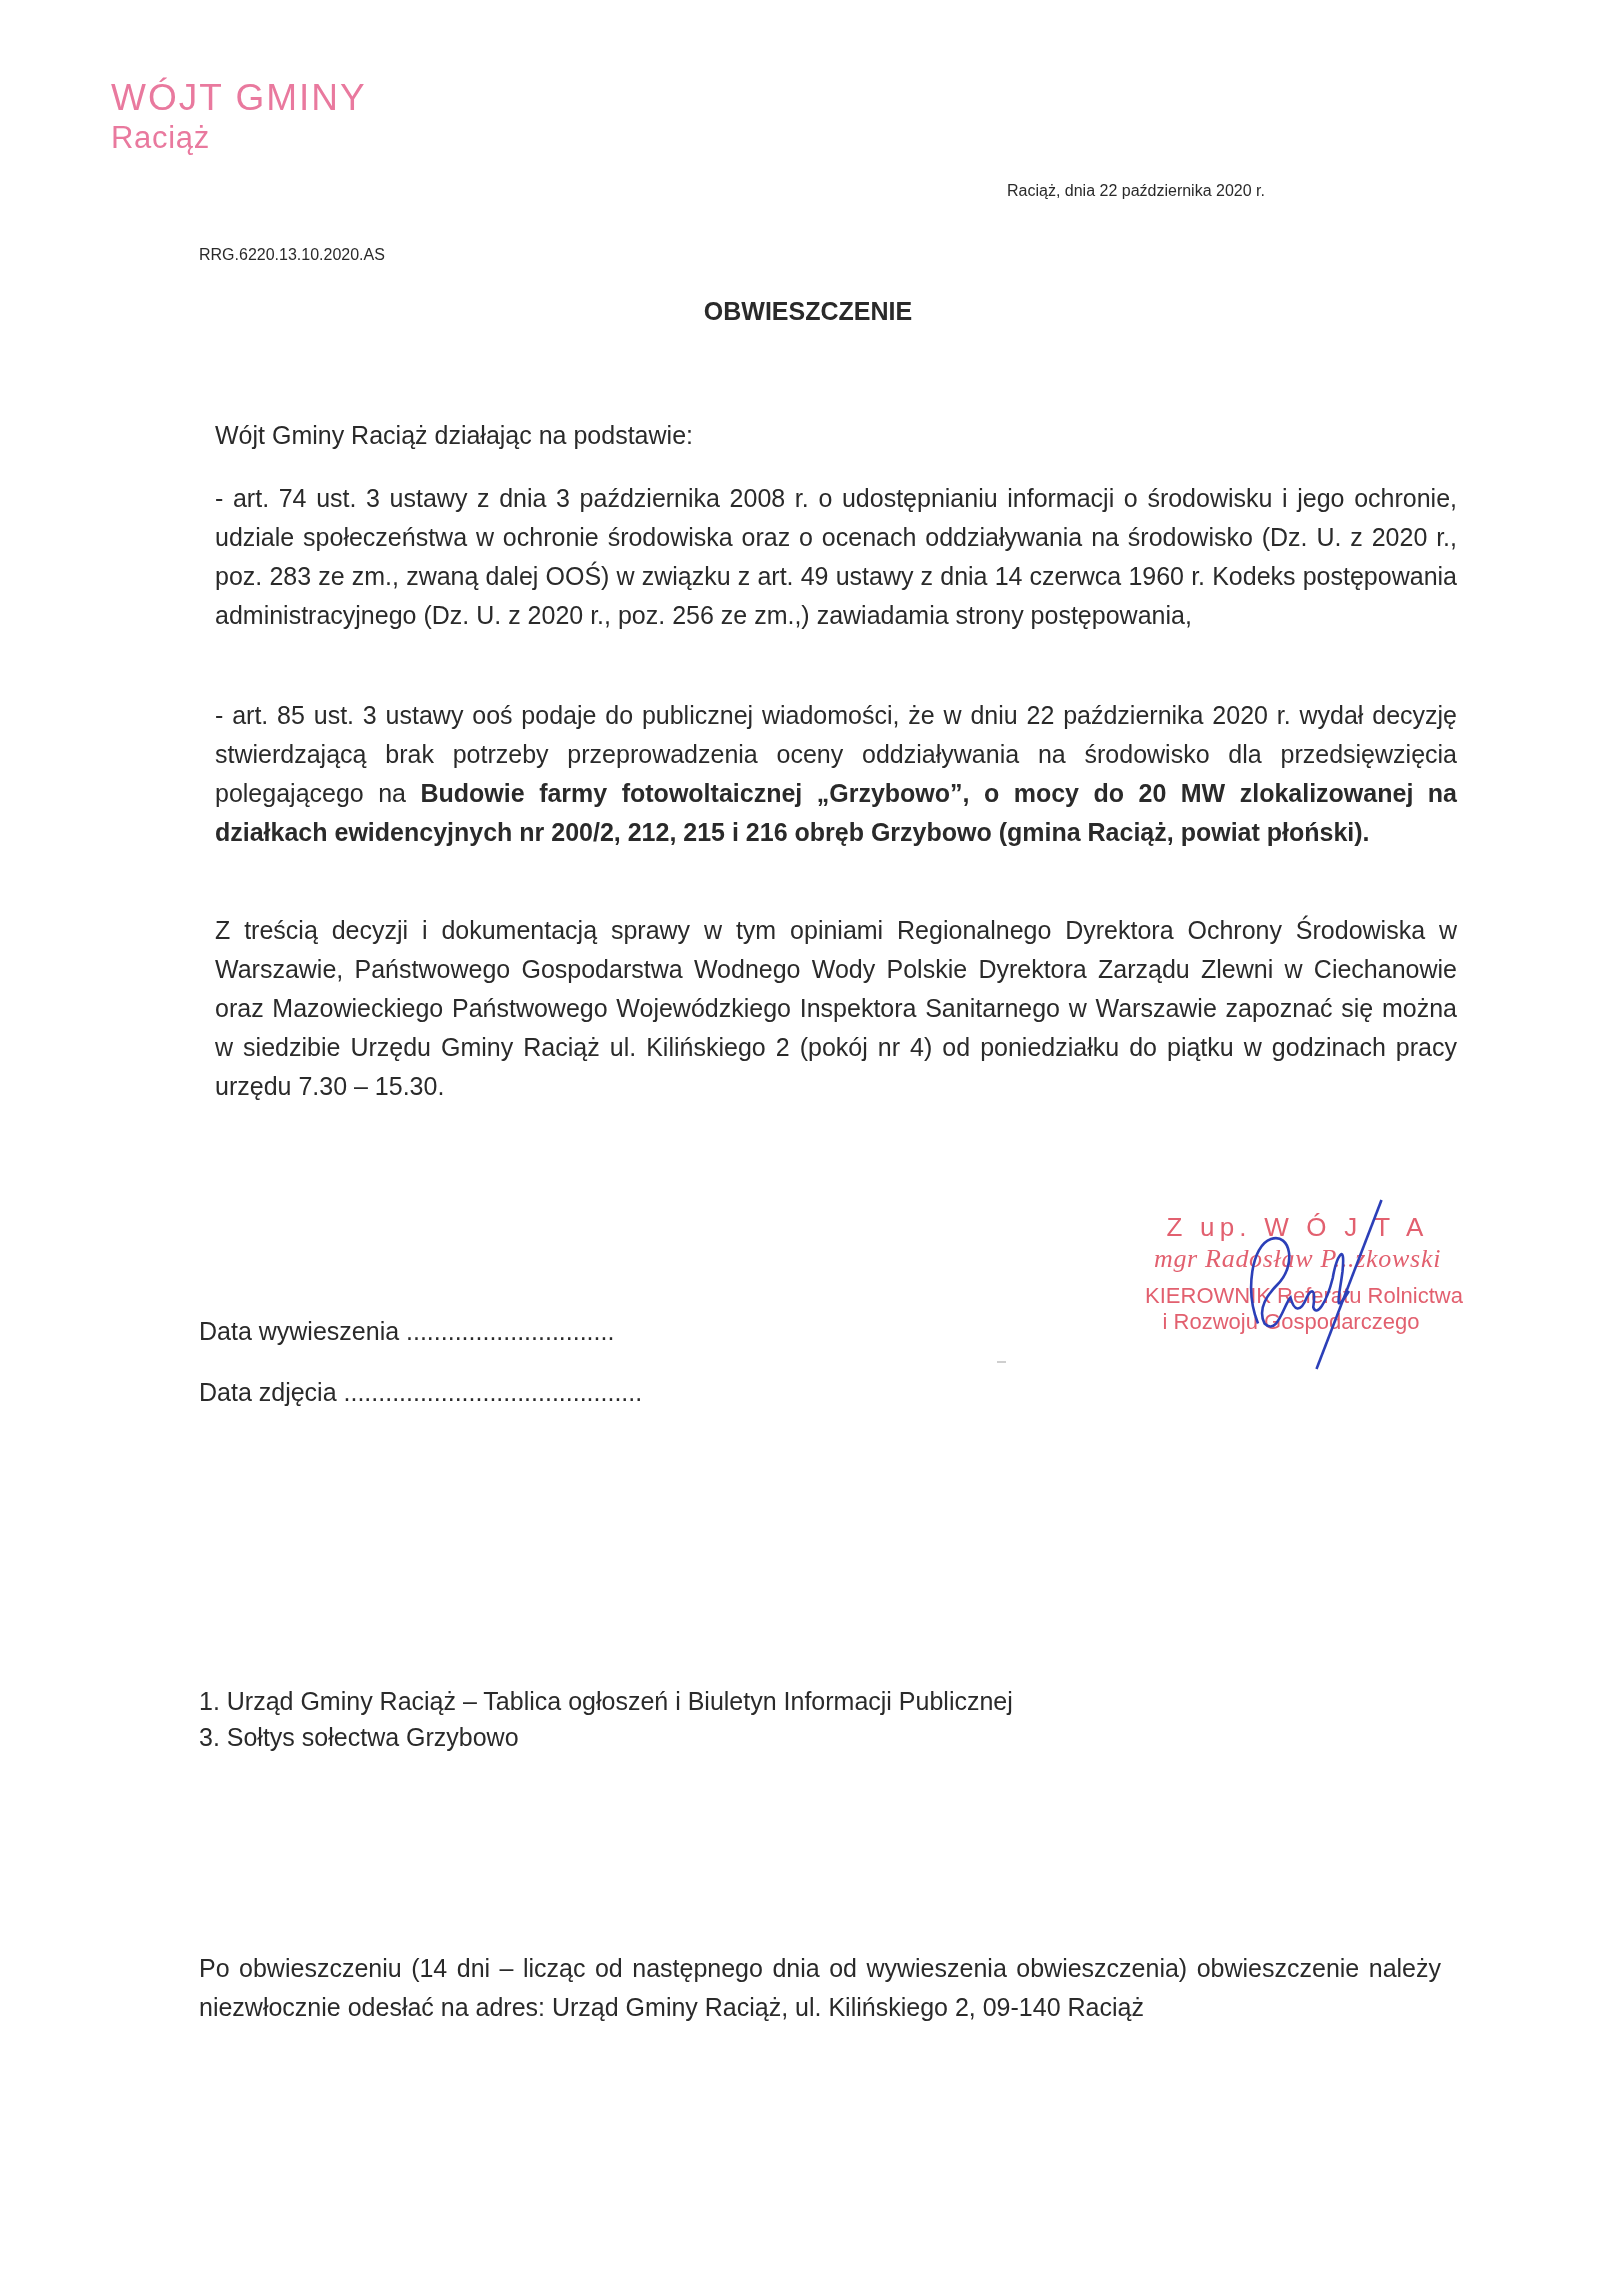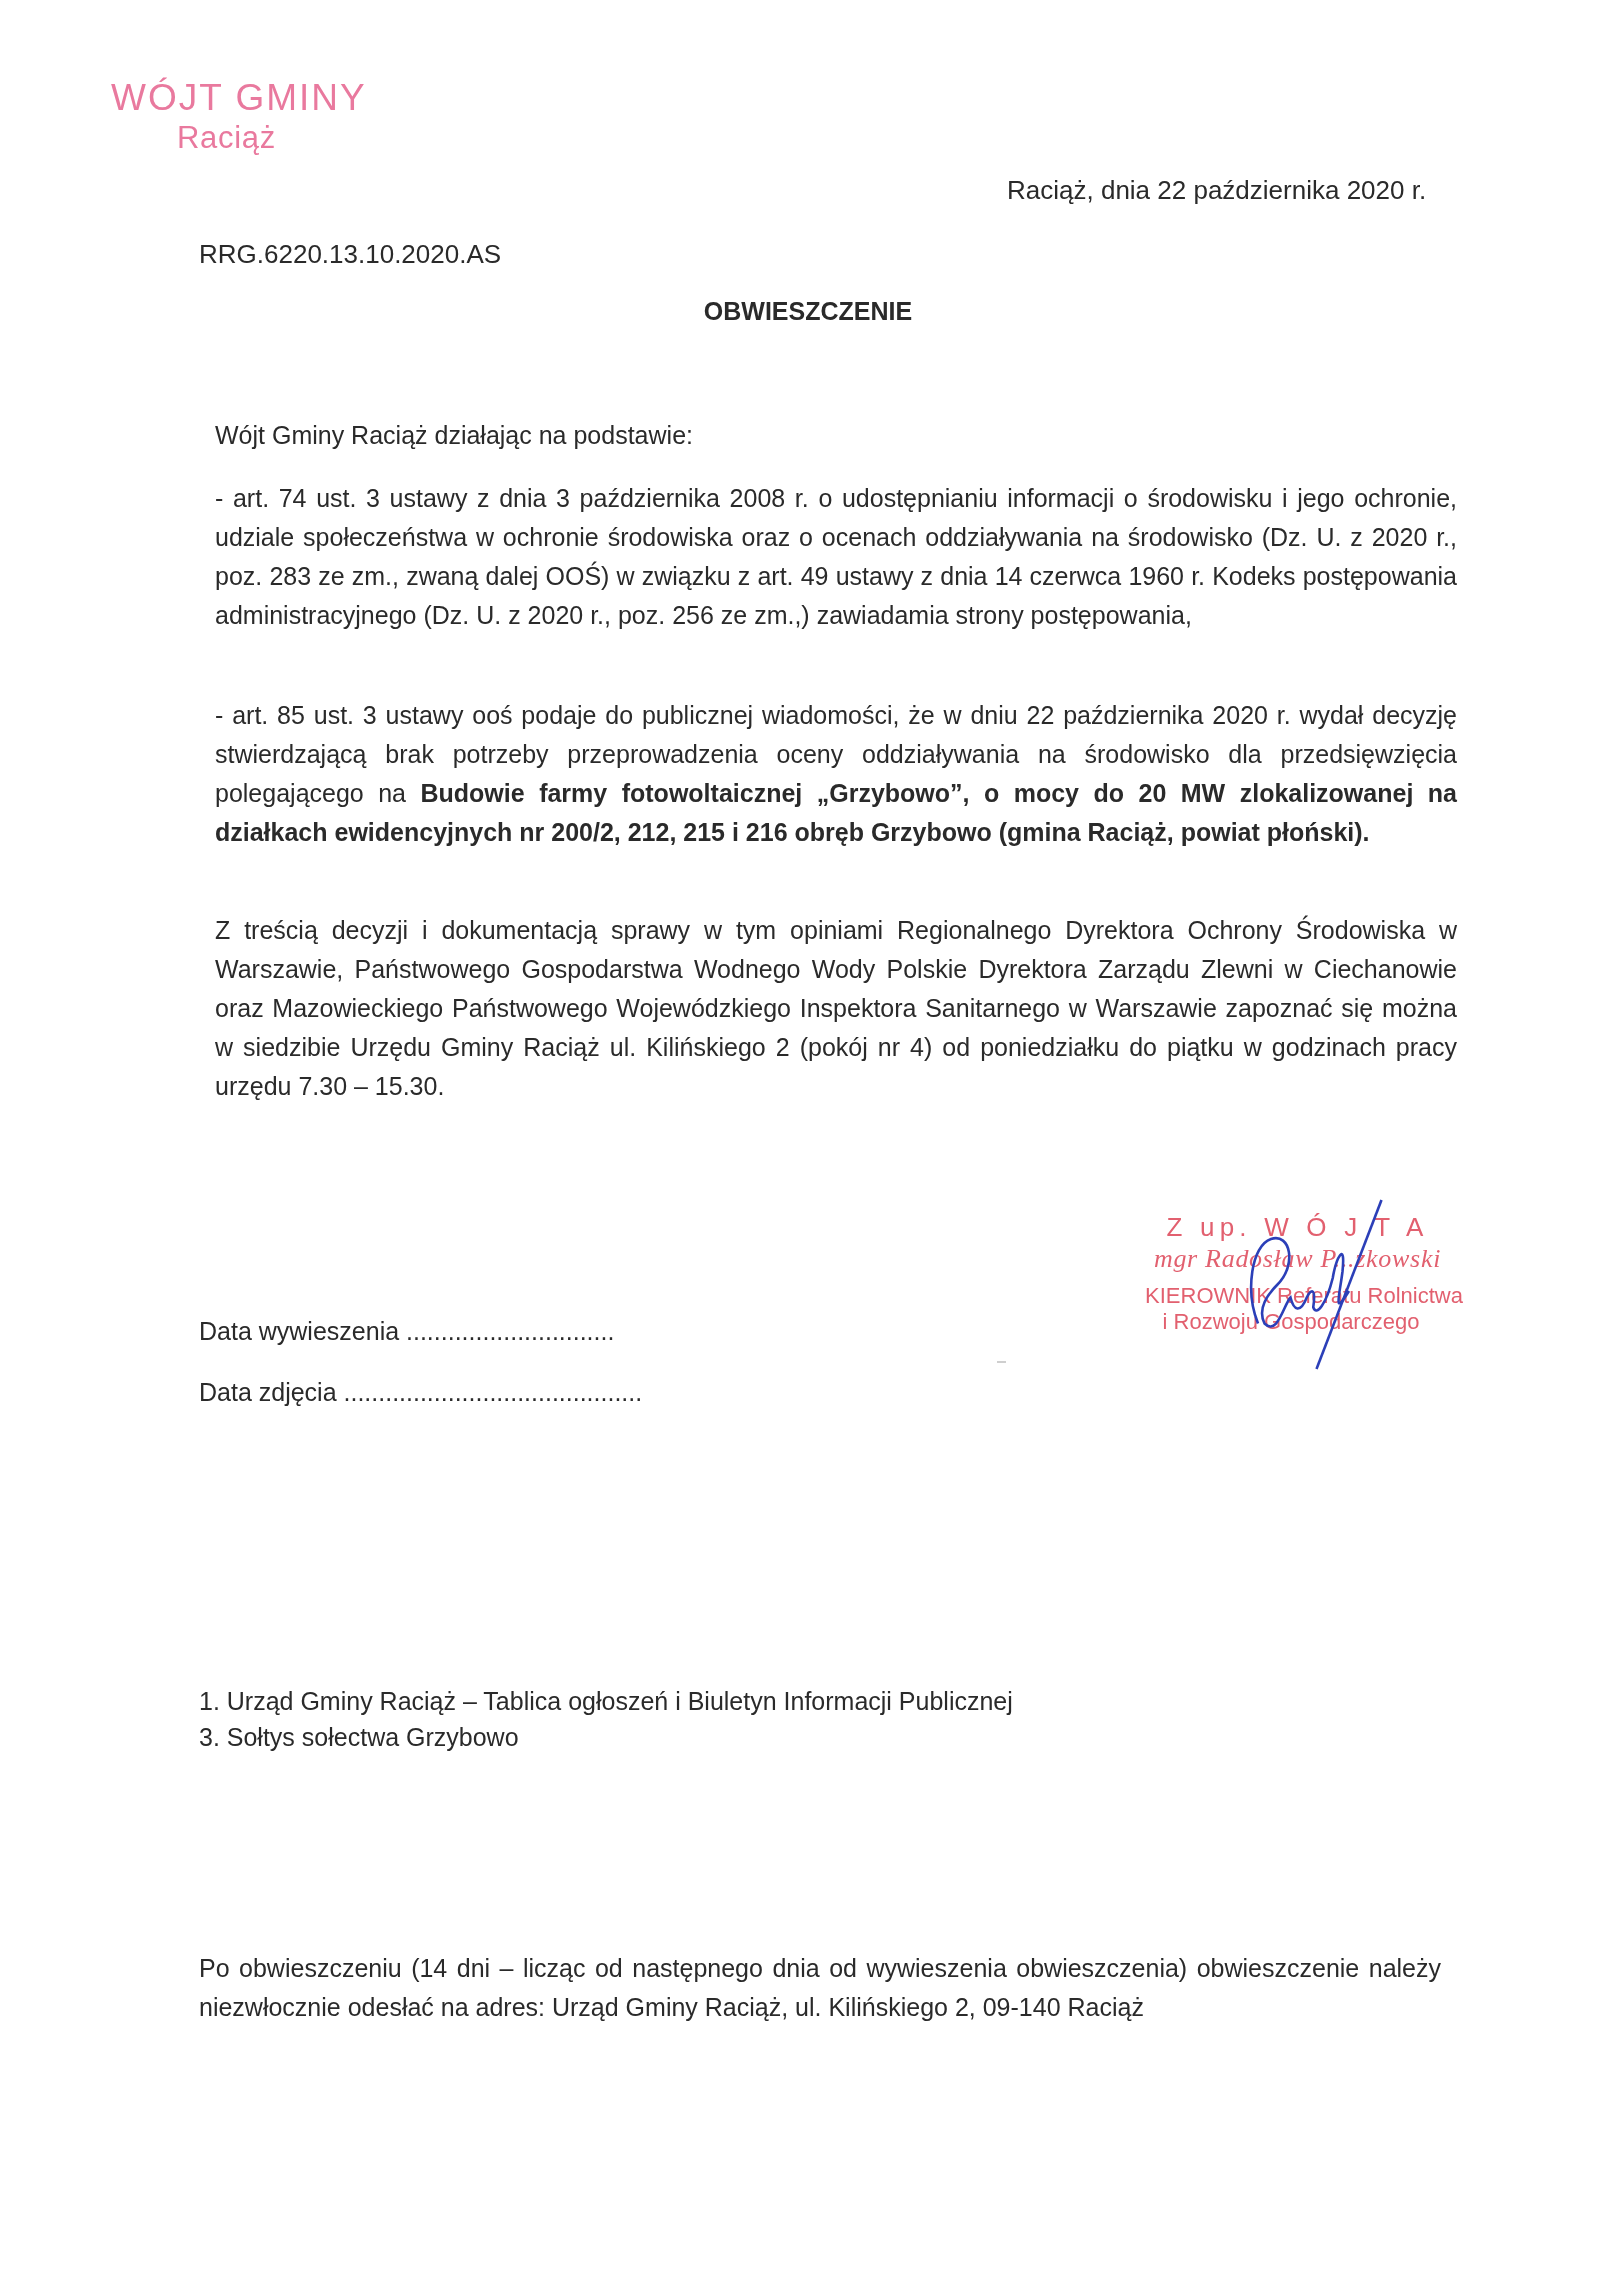--- a/index.html
+++ b/index.html
@@ -1,22 +1,22 @@
 <!DOCTYPE html>
 <html style="font-size:10.4px"><head>
 <meta charset="utf-8">
 <style>
   html, body { margin:0; padding:0; background:#ffffff; }
   body { width:1616px; height:2284px; position:relative; overflow:hidden;
          font-family:"Liberation Sans", sans-serif; color:#2a2a2a; }
   .abs { position:absolute; }
   .stamp-top { left:111px; top:77px; color:#e9799e; font-family:"Liberation Sans", sans-serif; }
   .stamp-top .l1 { font-size:37px; letter-spacing:2px; line-height:42px; }
-  .stamp-top .l2 { font-size:31px; line-height:37px; margin-left:66px; letter-spacing:0.7px; }
-  .txt { font-size:26px; line-height:39px; }
+  .stamp-top .l2 { font-size:31px; line-height:37px; letter-spacing:0.7px; }
+  .txt { font-size:16px; line-height:39px; }
   .date { left:1007px; top:171px; }
   .ref { left:199px; top:235px; }
   .title { left:0; width:1616px; text-align:center; top:297px; font-weight:bold; font-size:25px; }
   .para { left:199px; width:1242px; text-align:justify; font-size:25px; line-height:39px;margin-left:16px; }
   .para b { font-weight:bold; }
   .p0 { top:416px; }
   .p1 { top:479px; }
   .p2 { top:696px; }
   .p3 { top:911px; }
   .sig { left:1076px; top:1212px; width:404px; color:#e2606f; text-align:center; }

